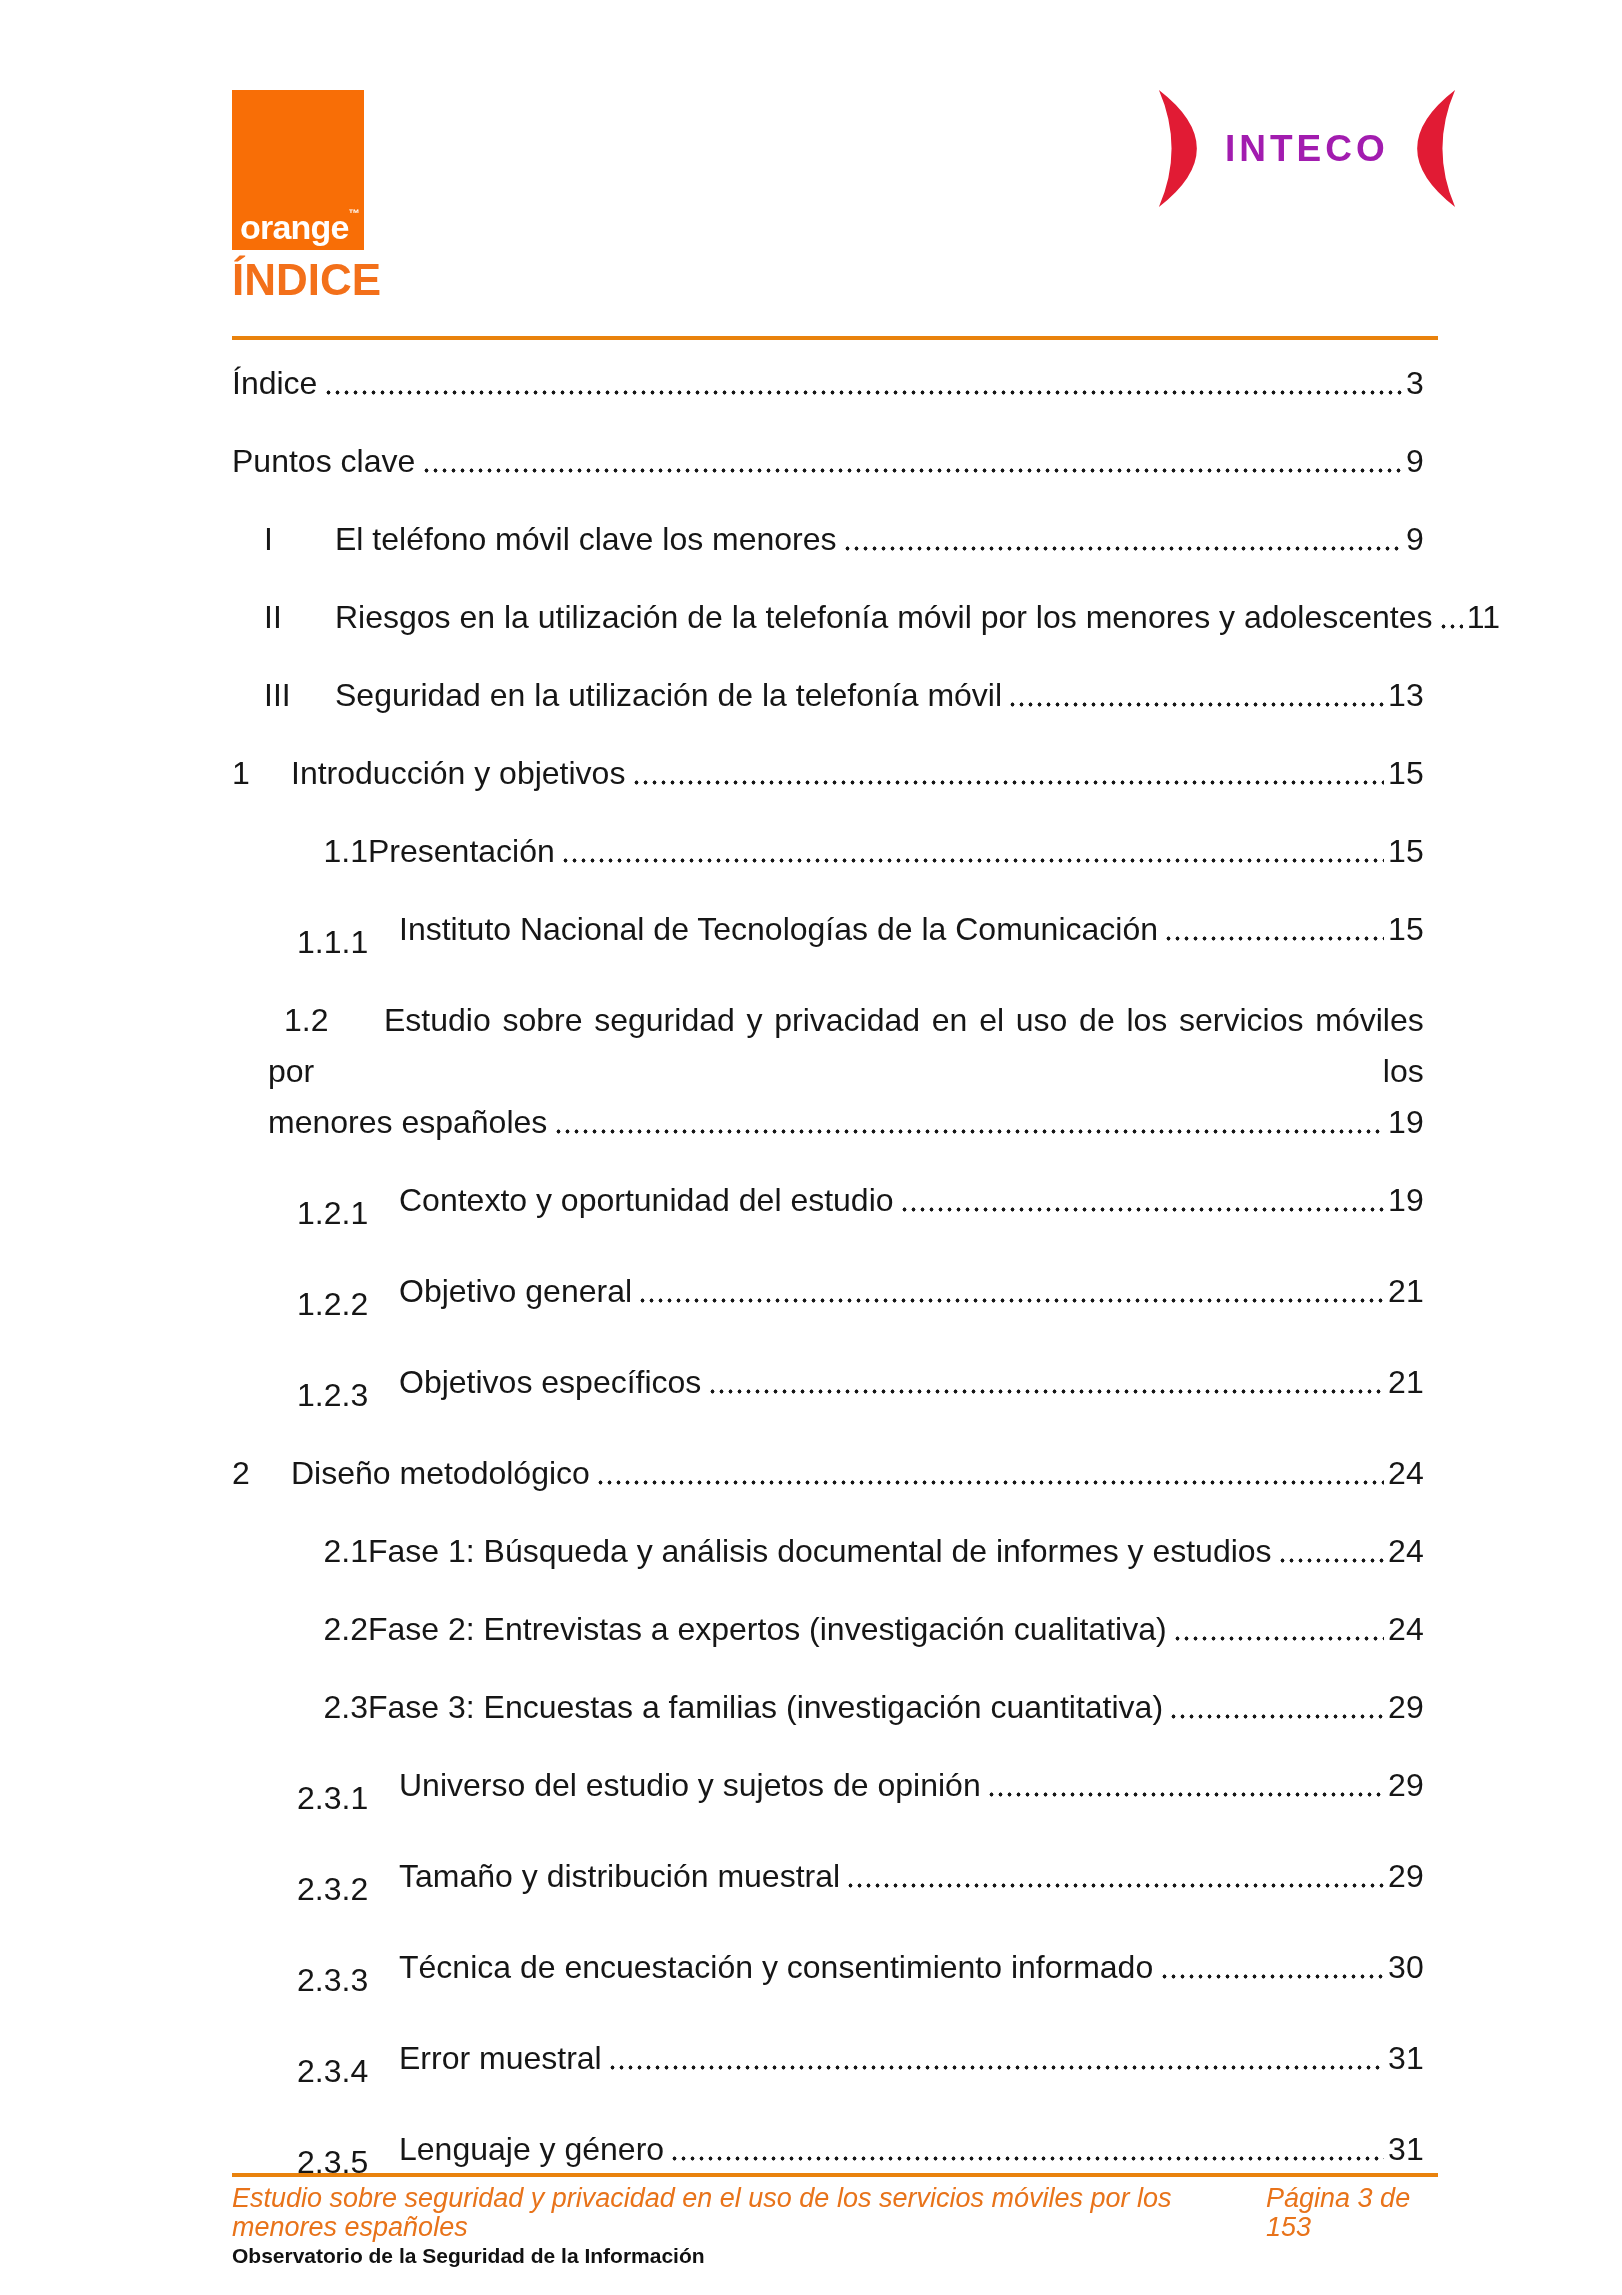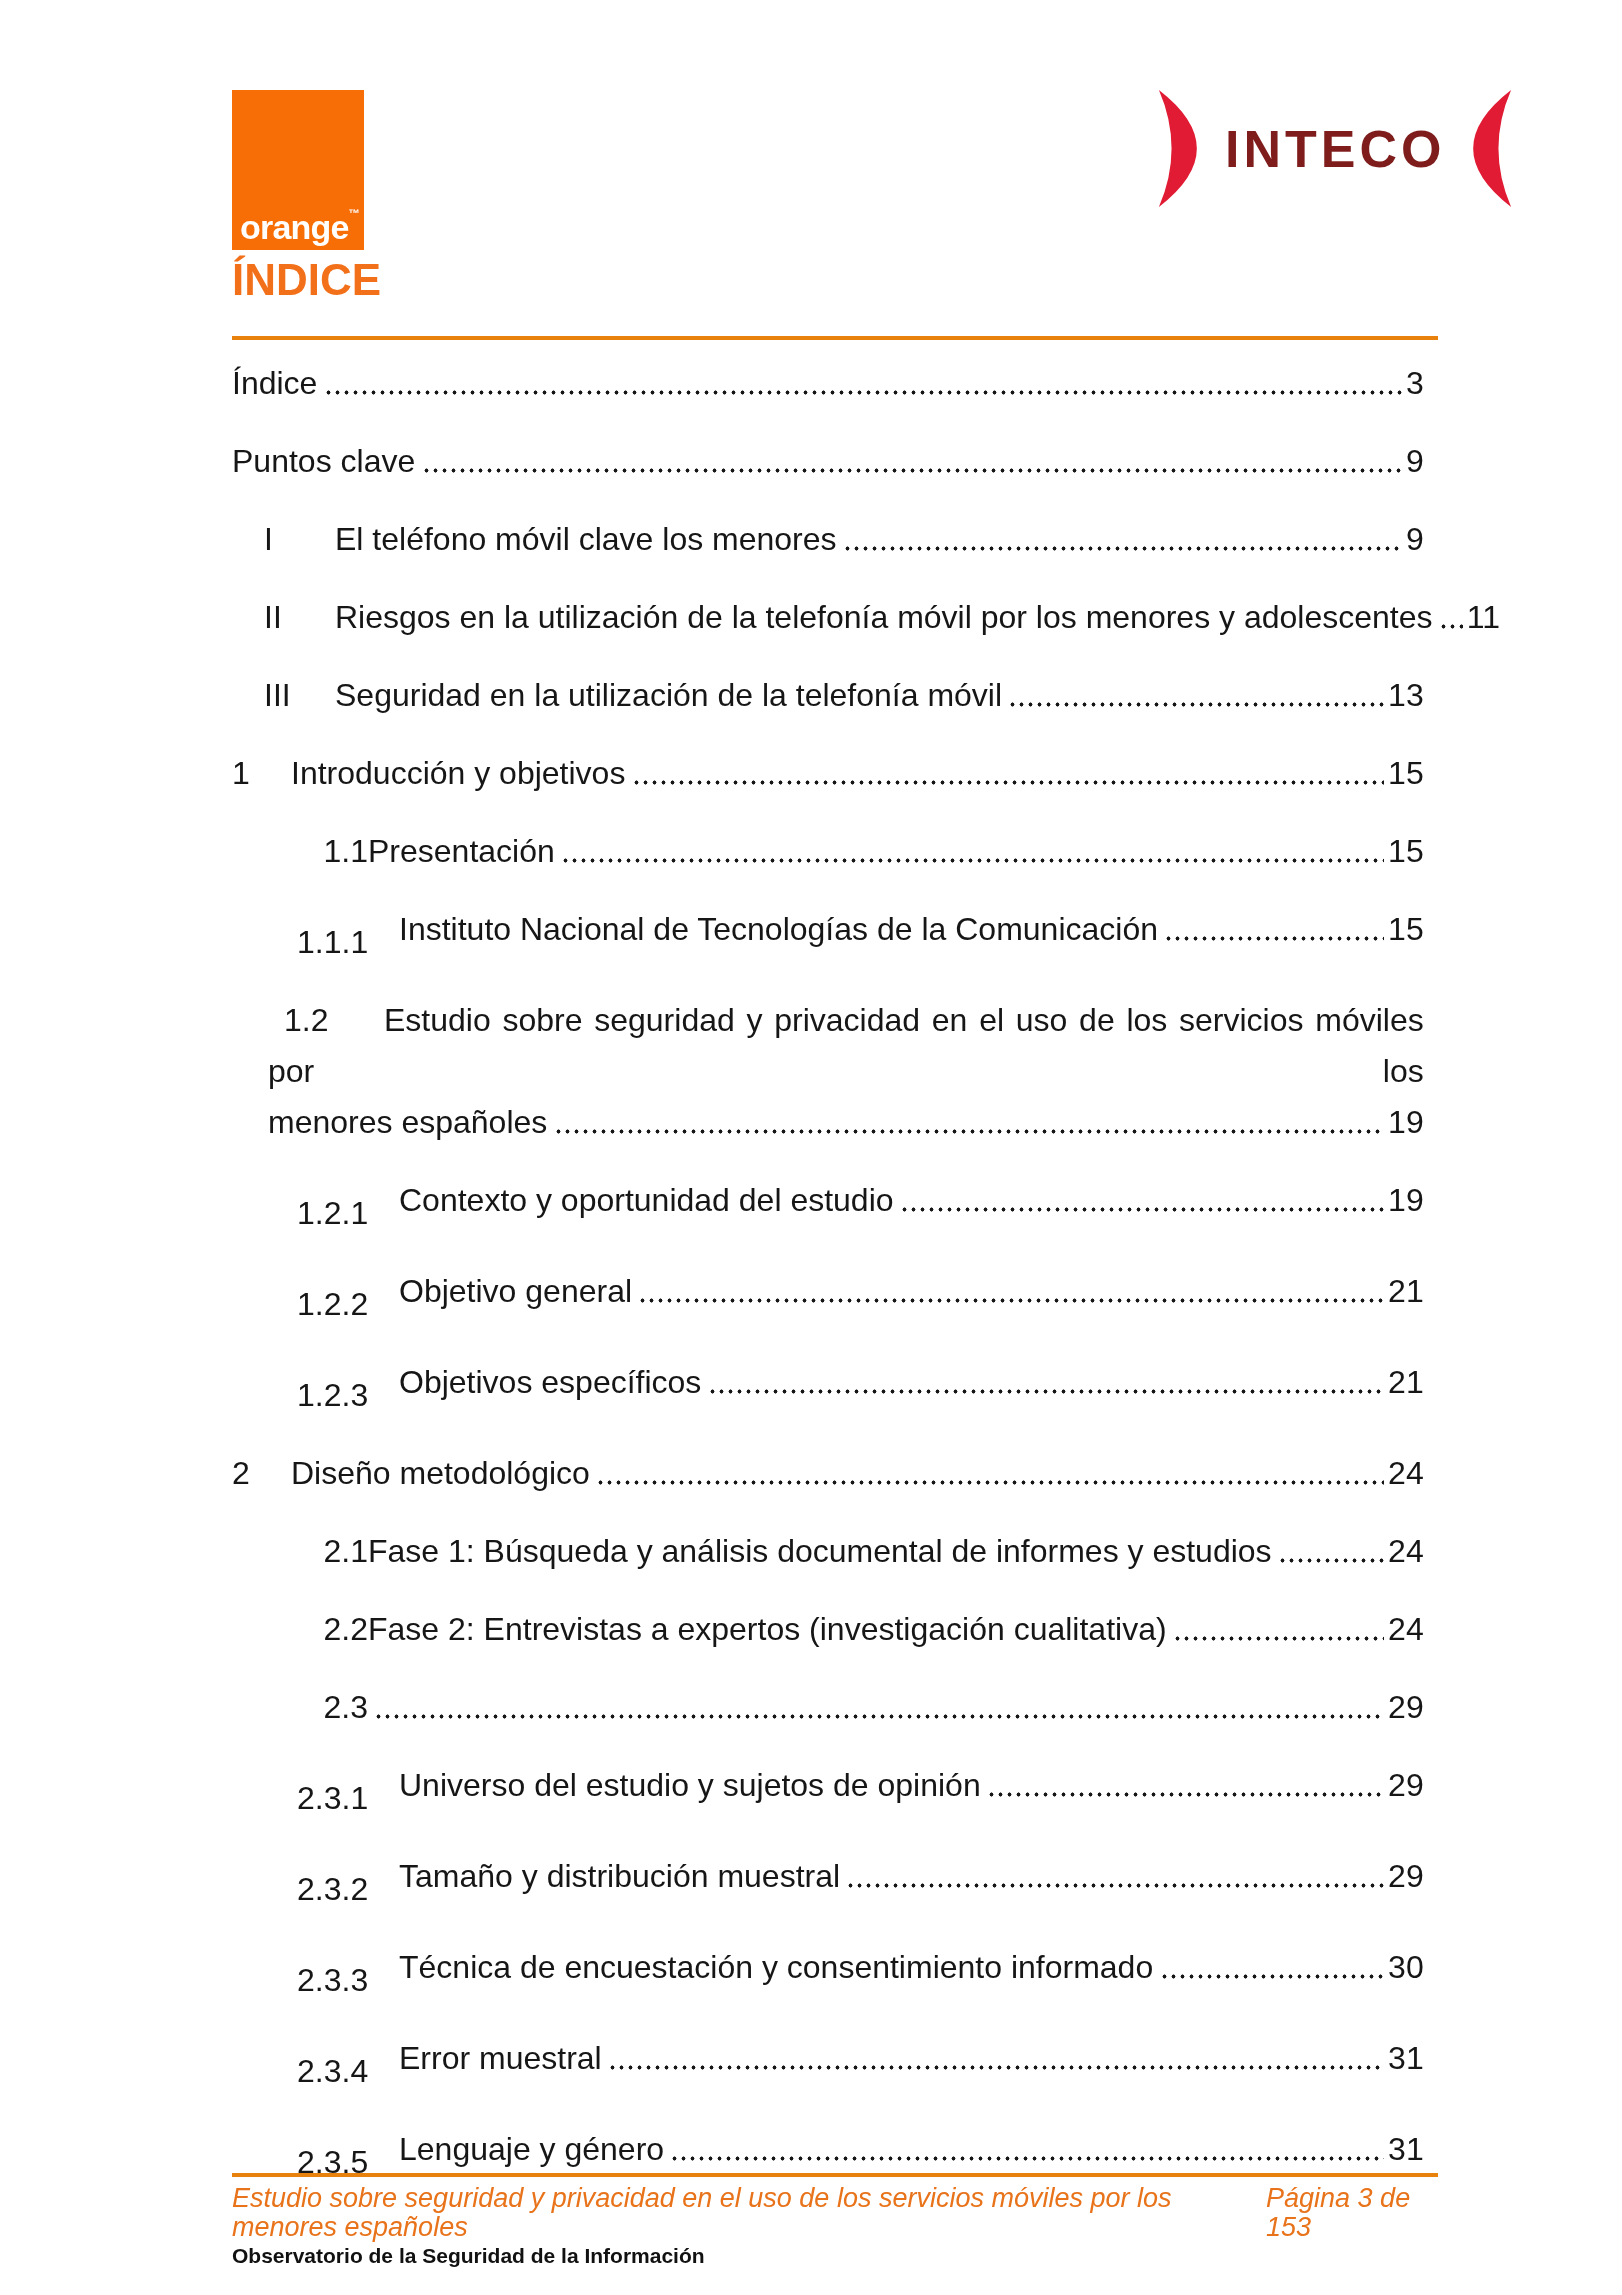--- a/index.html
+++ b/index.html
@@ -46,24 +46,24 @@
   .inteco-logo{
     position:absolute;
     left:1151px; top:82px;
     height:133px;
     display:flex;
     align-items:center;
     gap:25px;
   }
   .inteco-logo svg{display:block;}
   .inteco-text{
-    font-size:52px;
+    font-size:37px;
     font-weight:bold;
     letter-spacing:4px;
-    color:#7f1d1d;
+    color:#a21caf;
     line-height:1;
   }
 
   
   .doc-title{
     position:absolute;
     left:232px; top:256px;
     font-size:44px;
     font-weight:bold;
     color:var(--accent-orange);
@@ -279,20 +279,21 @@
         <div class="toc-line">
           <span class="toc-num">2.2</span>
           <span class="toc-label">Fase 2: Entrevistas a expertos (investigación cualitativa)</span>
           <span class="leader"></span>
           <span class="toc-page">24</span>
         </div>
       </div>
       <div class="toc-row l2">
         <div class="toc-line">
           <span class="toc-num">2.3</span>
+          <span class="toc-label">Fase 3: Encuestas a familias (investigación cuantitativa)</span>
           <span class="leader"></span>
           <span class="toc-page">29</span>
         </div>
       </div>
       <div class="toc-row l3">
         <div class="toc-line">
           <span class="toc-num">2.3.1</span>
           <span class="toc-label">Universo del estudio y sujetos de opinión</span>
           <span class="leader"></span>
           <span class="toc-page">29</span>

